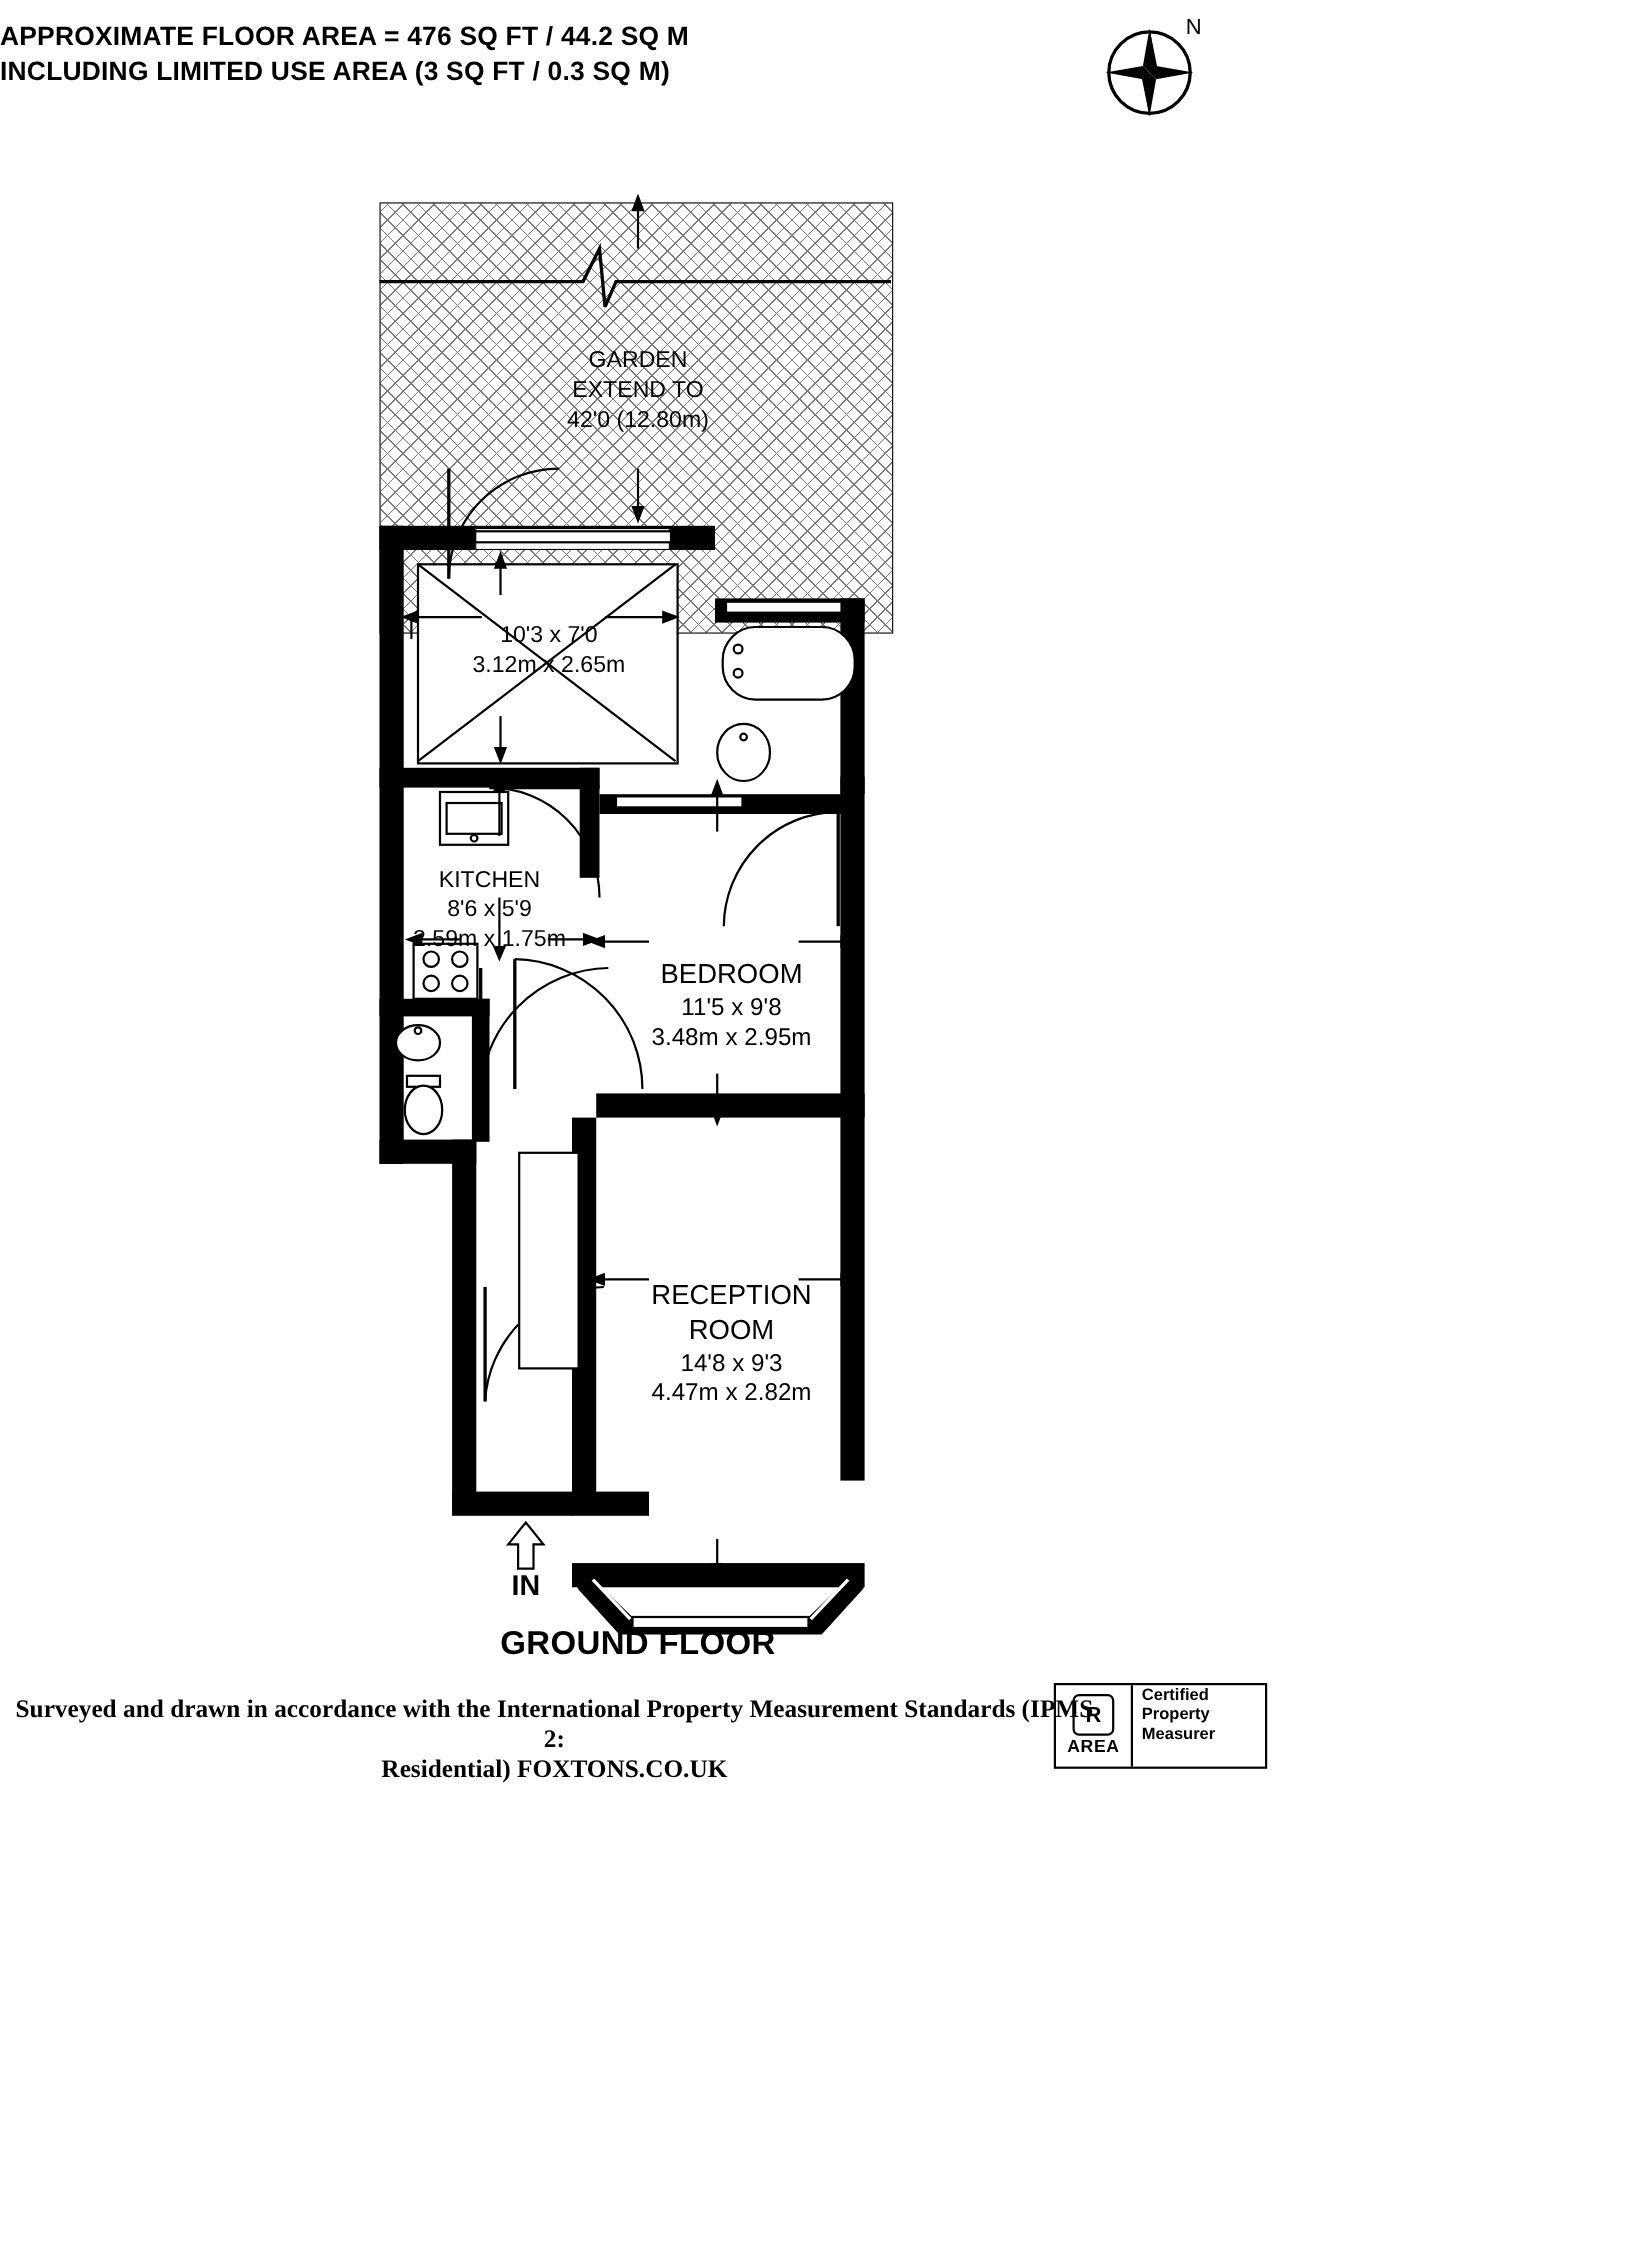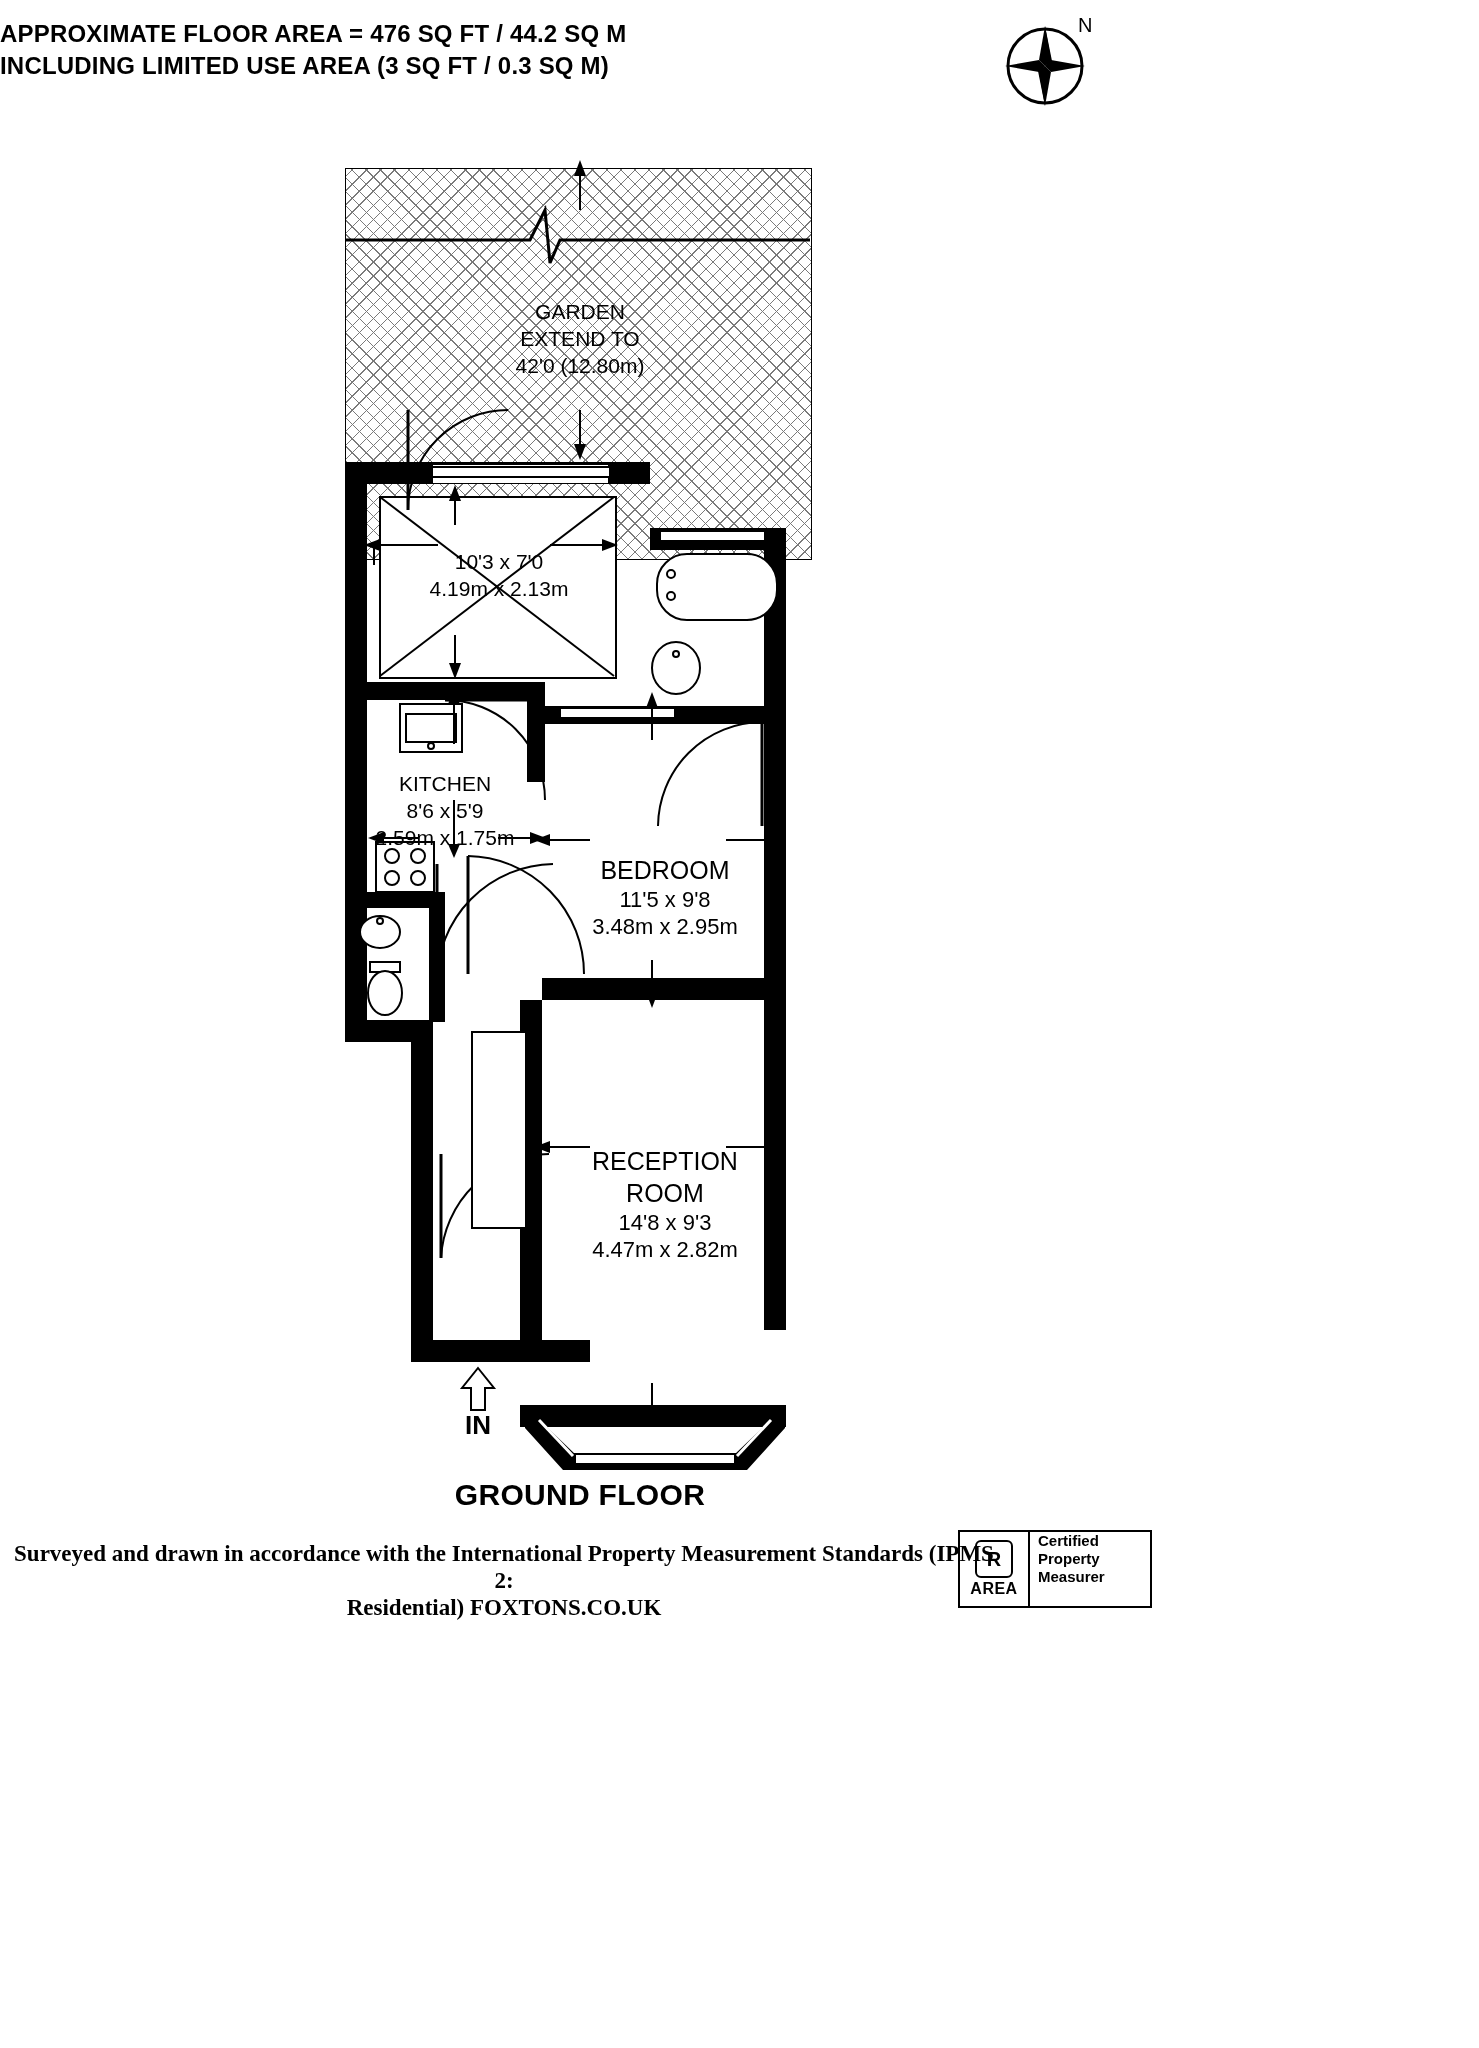--- a/index.html
+++ b/index.html
@@ -5,21 +5,21 @@
   html,body{margin:0;padding:0;background:#ffffff;}
   body{width:1479px;height:2048px;position:relative;font-family:"Liberation Sans",sans-serif;color:#000;}
   .canvas{position:absolute;inset:0;}
   .abs{position:absolute;}
   
   #header{top:18px;left:0;width:1150px;text-align:left;font-size:24px;font-weight:bold;line-height:32px;letter-spacing:.2px;}
   
   #compass{top:18px;left:1000px;width:110px;height:95px;}
   #compass .nlabel{position:absolute;top:-4px;left:78px;font-size:20px;}
   
-  #plan{top:150px;left:0;width:1160px;height:1300px;padding-left:44px;}
+  #plan{top:166px;left:0;width:1160px;height:1300px;padding-left:44px;}
   .wall{position:absolute;background:#000;}
   .hatch{position:absolute;background:
      repeating-linear-gradient(45deg, transparent 0 9px, #7a7a7a 9px 10px),
      repeating-linear-gradient(-45deg, transparent 0 9px, #7a7a7a 9px 10px);
      border:1px solid #000;background-color:#fff;}
   .lbl{position:absolute;text-align:center;font-size:21px;line-height:27px;white-space:nowrap;}
   .lbl.big{font-size:22px;}
   .thin{position:absolute;border:1px solid #000;background:#fff;}
   svg{display:block;overflow:visible;}
   
@@ -115,21 +115,21 @@
       <rect x="0" y="6" width="115" height="10" fill="#fff" stroke="#000" stroke-width="2"></rect>
     </svg>
 
     <svg class="abs" style="left:378px;top:345px;" width="240" height="185">
       <rect x="2" y="2" width="236" height="181" fill="#fff" stroke="#000" stroke-width="2"></rect>
       <line x1="2" y1="2" x2="236" y2="181" stroke="#000" stroke-width="2"></line>
       <line x1="236" y1="2" x2="2" y2="181" stroke="#000" stroke-width="2"></line>
     </svg>
     <div class="lbl" style="left:380px;top:398px;width:238px;">
       <div>10'3 x 7'0</div>
-      <div>4.19m x 2.13m</div>
+      <div>3.12m x 2.65m</div>
     </div>
 
     <svg class="abs" style="left:360px;top:335px;" width="270" height="200">
       <line x1="14" y1="60" x2="14" y2="80" stroke="#000" stroke-width="2"></line>
       <line x1="10" y1="60" x2="78" y2="60" stroke="#000" stroke-width="2"></line>
       <polygon points="4,60 20,54 20,66" fill="#000"></polygon>
       <line x1="190" y1="60" x2="250" y2="60" stroke="#000" stroke-width="2"></line>
       <polygon points="258,60 242,54 242,66" fill="#000"></polygon>
       <line x1="95" y1="8" x2="95" y2="40" stroke="#000" stroke-width="2"></line>
       <polygon points="95,0 89,16 101,16" fill="#000"></polygon>

